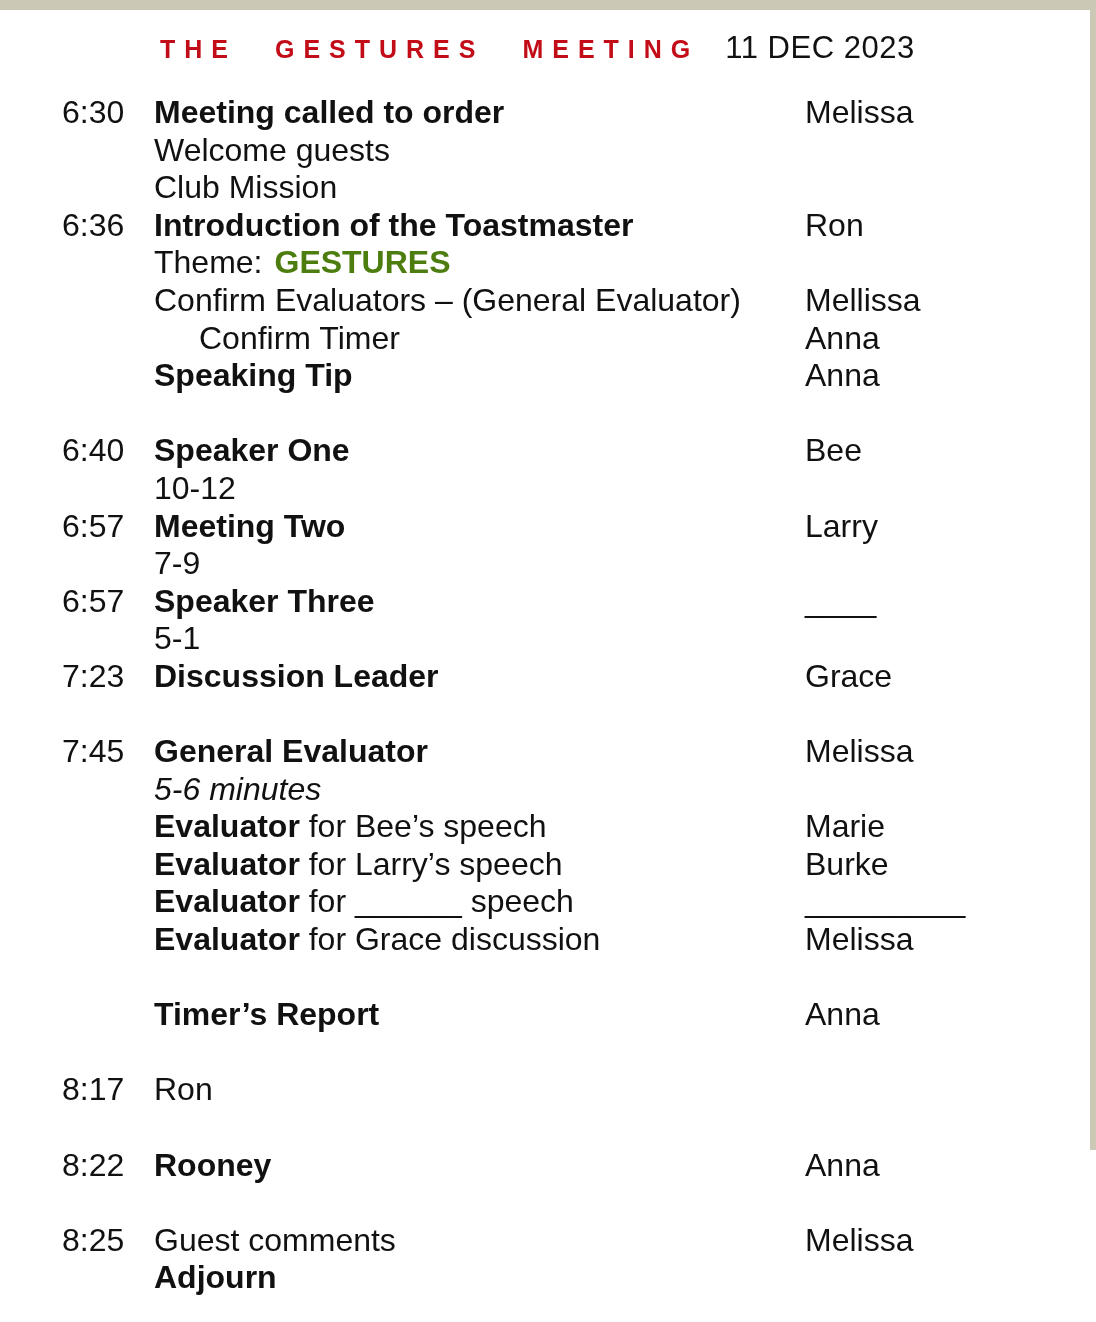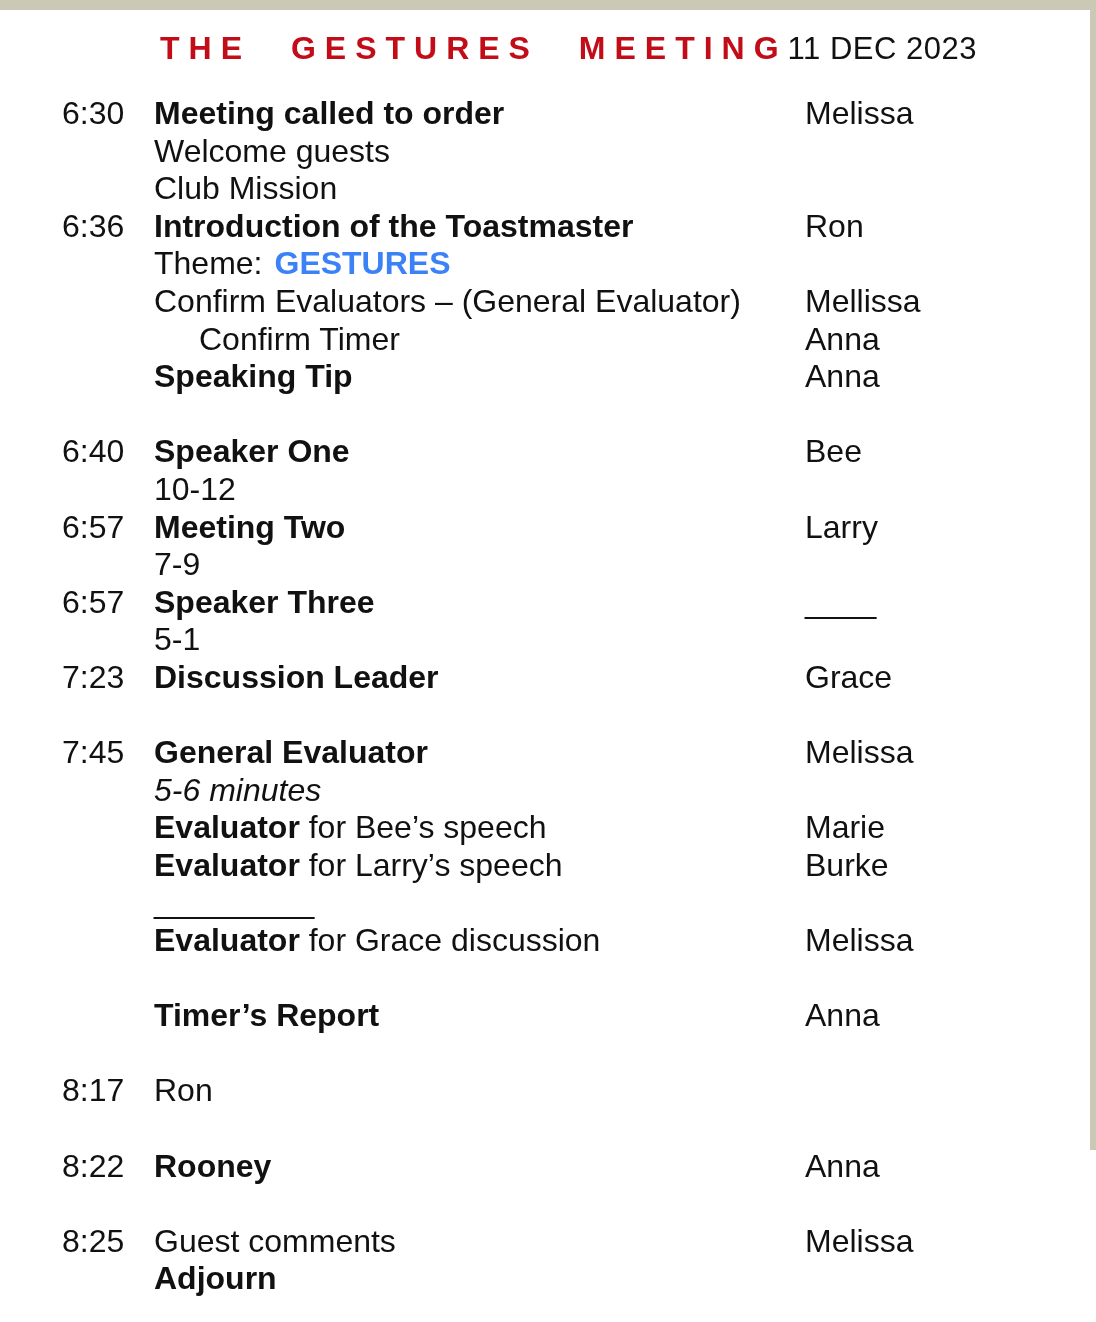--- a/index.html
+++ b/index.html
@@ -24,44 +24,45 @@
   }
   .title-row {
     display: flex;
     align-items: baseline;
     padding: 30px 0 0 160px;
     white-space: nowrap;
   }
   .title {
     color: #c20d18;
     font-weight: bold;
-    font-size: 32px;
+    font-size: 25px;
     letter-spacing: 9px;
     word-spacing: 22px;
   }
   .date {
     color: #111111;
     font-size: 31px;
+    margin-left: 26px;
     letter-spacing: 0.5px;
   }
   .rows { margin: 28px 0 0 62px; }
   .row {
     display: flex;
     height: 37.6px;
     line-height: 37.6px;
     font-size: 32px;
     white-space: nowrap;
   }
   .cell-time  { width: 92px; flex: 0 0 92px; }
   .cell-desc  { width: 651px; flex: 0 0 651px; }
   .cell-desc.indent { padding-left: 45px; width: 606px; flex: 0 0 606px; }
   .cell-name  { flex: 1 1 auto; }
   .seg-b { font-weight: bold; margin-top: 19px; }
   .seg-i { font-style: italic; }
-  .seg-g { font-weight: bold; color: #3b82f6; margin-left: 12px; }
+  .seg-g { font-weight: bold; color: #4d7c0f; margin-left: 12px; }
   .seg-u { letter-spacing: 0; }
 </style>
 </head>
 <body>
 
 <div class="page">
   <div class="strip-top"></div>
   <div class="strip-right"></div>
 
   <div class="title-row">
@@ -162,20 +163,21 @@
         <span class="cell-desc"><span class="seg-b">Evaluator</span><span> for Bee’s speech</span></span>
         <span class="cell-name">Marie</span>
       </div>
       <div class="row">
         <span class="cell-time"></span>
         <span class="cell-desc"><span class="seg-b">Evaluator</span><span> for Larry’s speech</span></span>
         <span class="cell-name">Burke</span>
       </div>
       <div class="row">
         <span class="cell-time"></span>
+        <span class="cell-desc"><span class="seg-b">Evaluator</span><span> for </span><span class="seg-u">______</span><span> speech</span></span>
         <span class="cell-name seg-u">_________</span>
       </div>
       <div class="row">
         <span class="cell-time"></span>
         <span class="cell-desc"><span class="seg-b">Evaluator</span><span> for Grace discussion</span></span>
         <span class="cell-name">Melissa</span>
       </div>
       <div class="row"></div>
       <div class="row">
         <span class="cell-time"></span>

